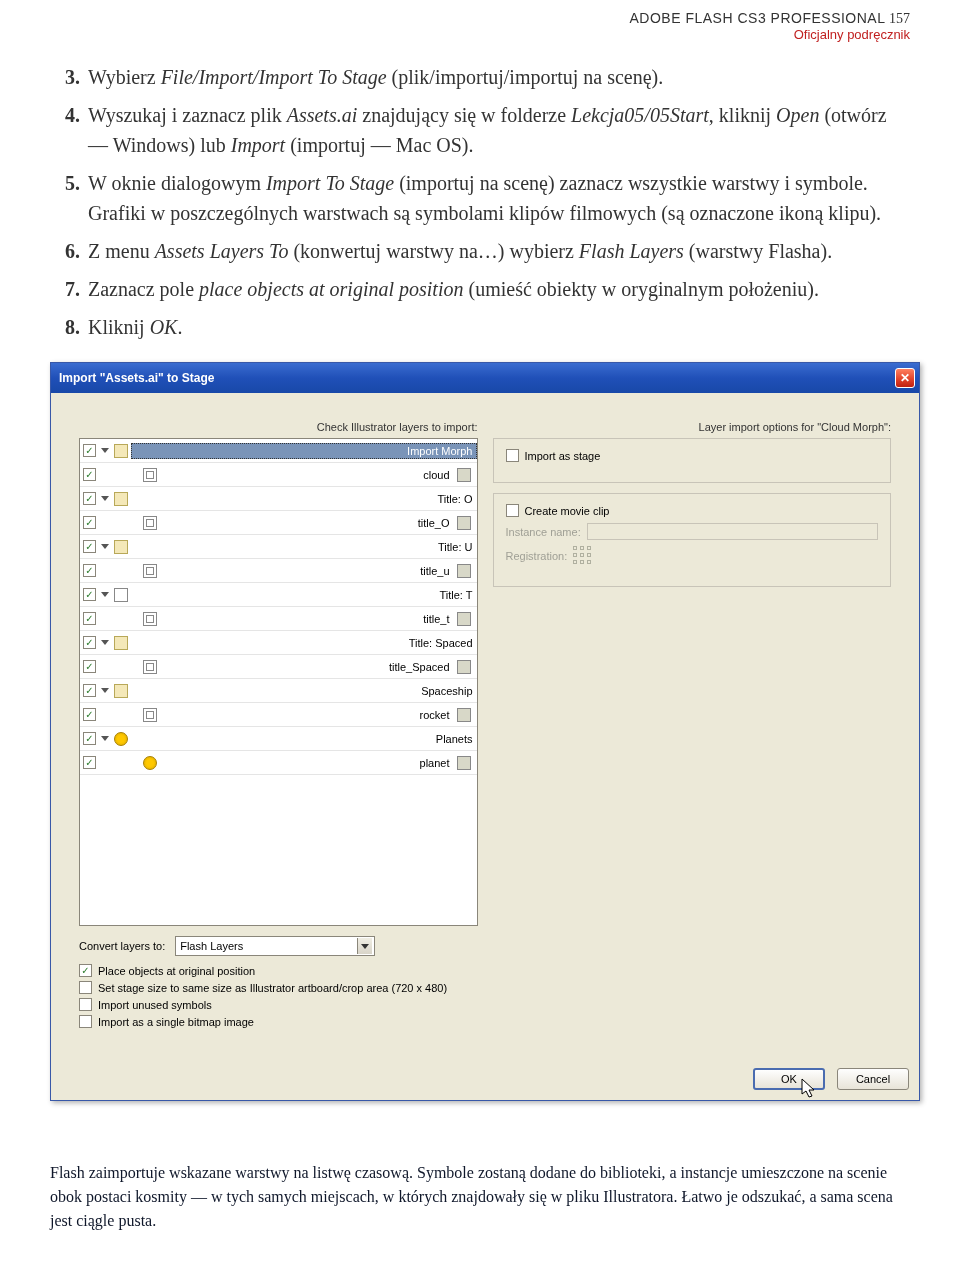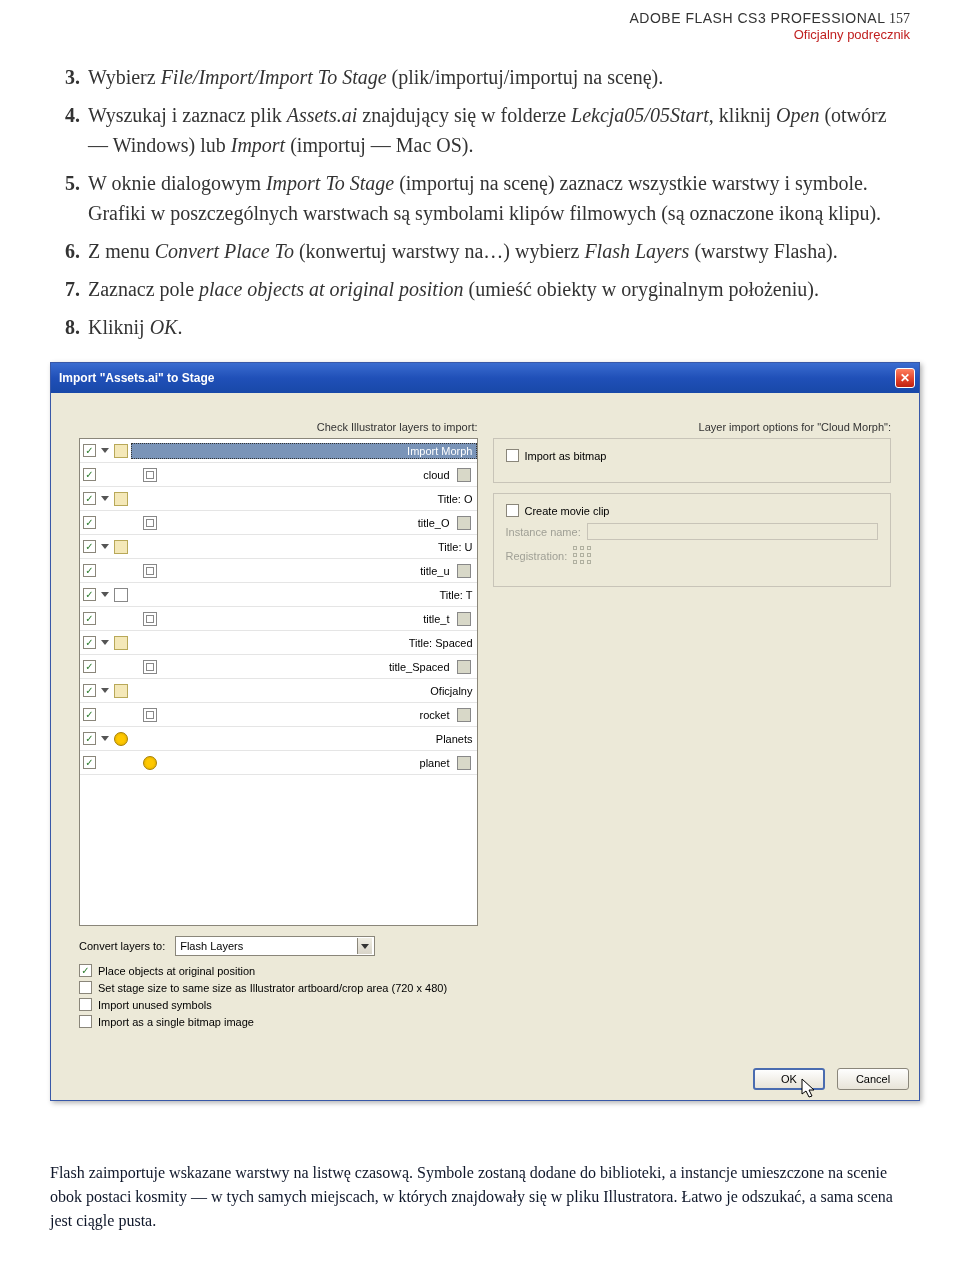--- a/index.html
+++ b/index.html
@@ -216,21 +216,21 @@
       <span class="header-title">ADOBE FLASH CS3 PROFESSIONAL</span>
       <span class="page-num">157</span>
     </div>
     <div class="header-sub">Oficjalny podręcznik</div>
   </div>
 
   <ol class="steps" id="steps-list">
       <li><span class="num">3.</span>Wybierz <em class="i">File/Import/Import To Stage</em> (plik/importuj/importuj na scenę).</li>
       <li><span class="num">4.</span>Wyszukaj i zaznacz plik <em class="i">Assets.ai</em> znajdujący się w folderze <em class="i">Lekcja05/05Start</em>, kliknij <em class="i">Open</em> (otwórz — Windows) lub <em class="i">Import</em> (importuj — Mac OS).</li>
       <li><span class="num">5.</span>W oknie dialogowym <em class="i">Import To Stage</em> (importuj na scenę) zaznacz wszystkie warstwy i symbole. Grafiki w poszczególnych warstwach są symbolami klipów filmowych (są oznaczone ikoną klipu).</li>
-      <li><span class="num">6.</span>Z menu <em class="i">Convert Place To</em> (konwertuj warstwy na…) wybierz <em class="i">Flash Layers</em> (warstwy Flasha).</li>
+      <li><span class="num">6.</span>Z menu <em class="i">Assets Layers To</em> (konwertuj warstwy na…) wybierz <em class="i">Flash Layers</em> (warstwy Flasha).</li>
       <li><span class="num">7.</span>Zaznacz pole <em class="i">place objects at original position</em> (umieść obiekty w oryginalnym położeniu).</li>
       <li><span class="num">8.</span>Kliknij <em class="i">OK</em>.</li>
     </ol>
 
   <div class="dialog">
     <div class="titlebar">
       <span>Import "Assets.ai" to Stage</span>
       <div class="close-btn">
         <span>✕</span>
       </div>
@@ -307,21 +307,21 @@
                 <div class="indent"></div>
                 <div class="indent" style="width: 18px;"></div>
                 <div class="layer-icon clip"></div>
                 <span class="layer-label">title_Spaced</span>
                 <div class="type-icon bmp"></div>
               </div>
               <div class="layer-row">
                 <div class="chk">✓</div>
                 <div class="tri"></div>
                 <div class="layer-icon folder"></div>
-                <span class="layer-label">Oficjalny</span>
+                <span class="layer-label">Spaceship</span>
               </div>
               <div class="layer-row">
                 <div class="chk">✓</div>
                 <div class="indent"></div>
                 <div class="indent" style="width: 18px;"></div>
                 <div class="layer-icon clip"></div>
                 <span class="layer-label">rocket</span>
                 <div class="type-icon bmp"></div>
               </div>
               <div class="layer-row">
@@ -339,21 +339,21 @@
                 <div class="type-icon bmp"></div>
               </div>
               <div class="list-filler"></div>
             </div>
         </div>
         <div class="right-col">
           <div class="col-label">Layer import options for "Cloud Morph":</div>
           <div class="right-group">
             <div class="form-row">
               <div class="chk empty">✓</div>
-              <span>Import as bitmap</span>
+              <span>Import as stage</span>
             </div>
           </div>
           <div class="right-group">
             <div class="form-row">
               <div class="chk empty">✓</div>
               <span>Create movie clip</span>
             </div>
             <div class="form-row dis">
               <span>Instance name:</span>
               <div class="text-input"></div>

